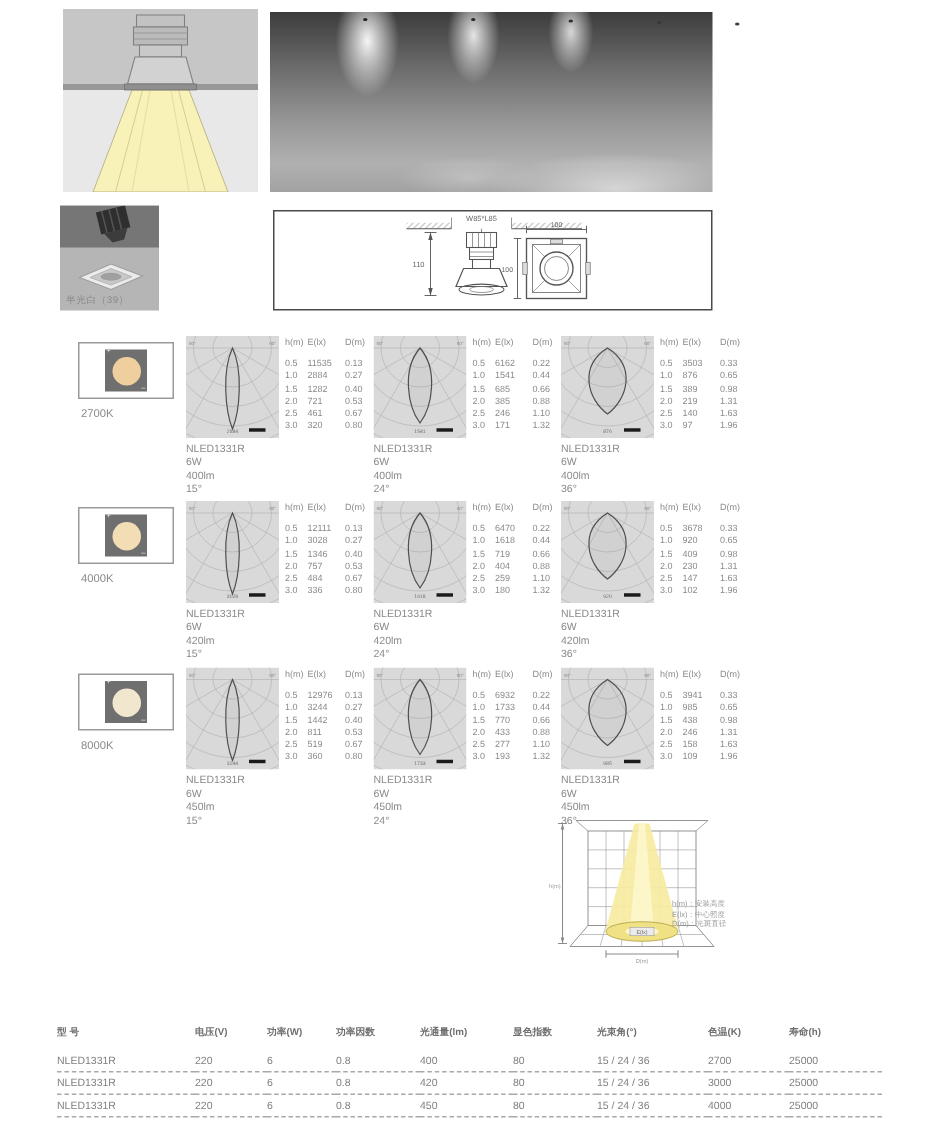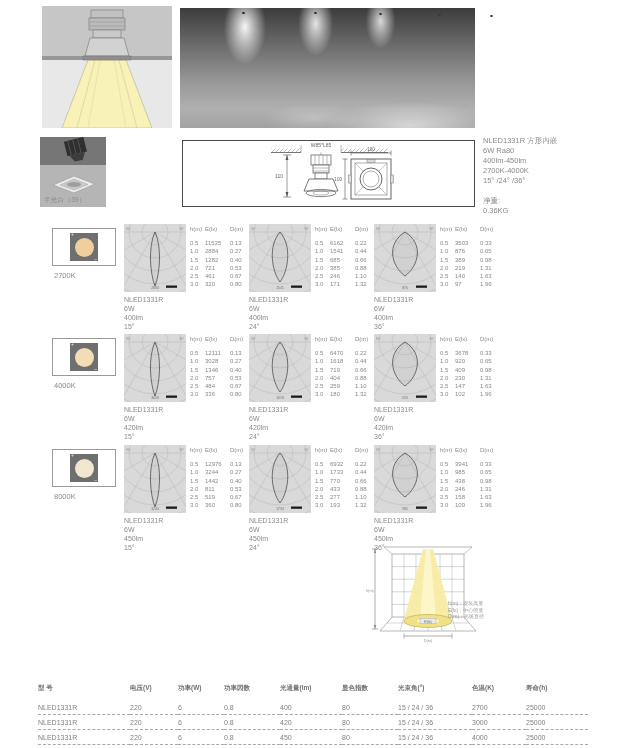--- a/index.html
+++ b/index.html
@@ -163,29 +163,20 @@
       <line x1="208" y1="9.5" x2="208" y2="14.5" stroke="#555" stroke-width="0.6"></line>
       <text x="188" y="10" text-anchor="middle" font-size="4.6" fill="#666">100</text>
 
       <line x1="162" y1="18" x2="162" y2="58" stroke="#555" stroke-width="0.6"></line>
       <line x1="159.5" y1="18" x2="164.5" y2="18" stroke="#555" stroke-width="0.6"></line>
       <line x1="159.5" y1="58" x2="164.5" y2="58" stroke="#555" stroke-width="0.6"></line>
       <text x="159" y="40" text-anchor="end" font-size="4.6" fill="#666">100</text>
     </svg>
   </div>
 
-  <div class="info-block">
-    <div>NLED1331R 方形内嵌</div>
-    <div>6W  Ra80</div>
-    <div>400lm-450lm</div>
-    <div>2700K-4000K</div>
-    <div>15° /24° /36°</div>
-    <div class="weight-label">净重:</div>
-    <div>0.36KG</div>
-  </div>
 
   <div id="pm-rows">
       <div class="pm-row" style="top: 222px;">
         <div class="swatch-box">
           <div class="swatch-square">
             <div class="swatch-circle" style="background: rgb(240, 207, 159);"></div>
           </div>
         </div>
         <div class="cct-label">2700K</div>
         <div class="panel" style="left: 112px;">

